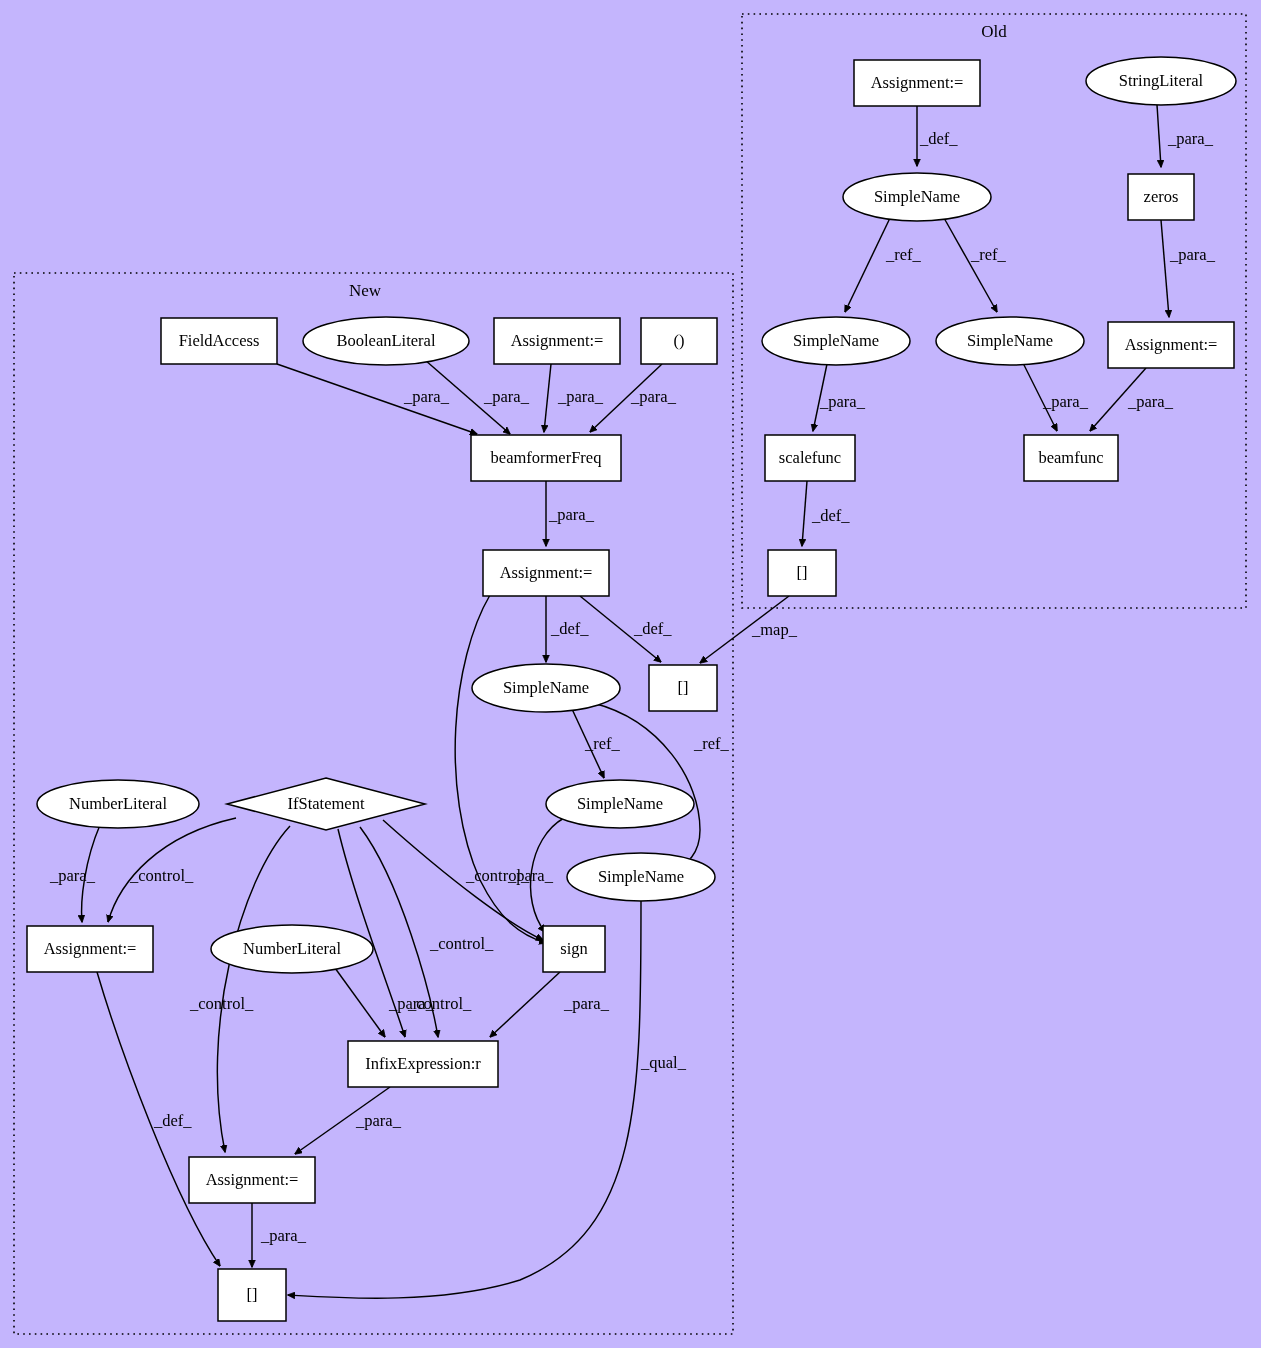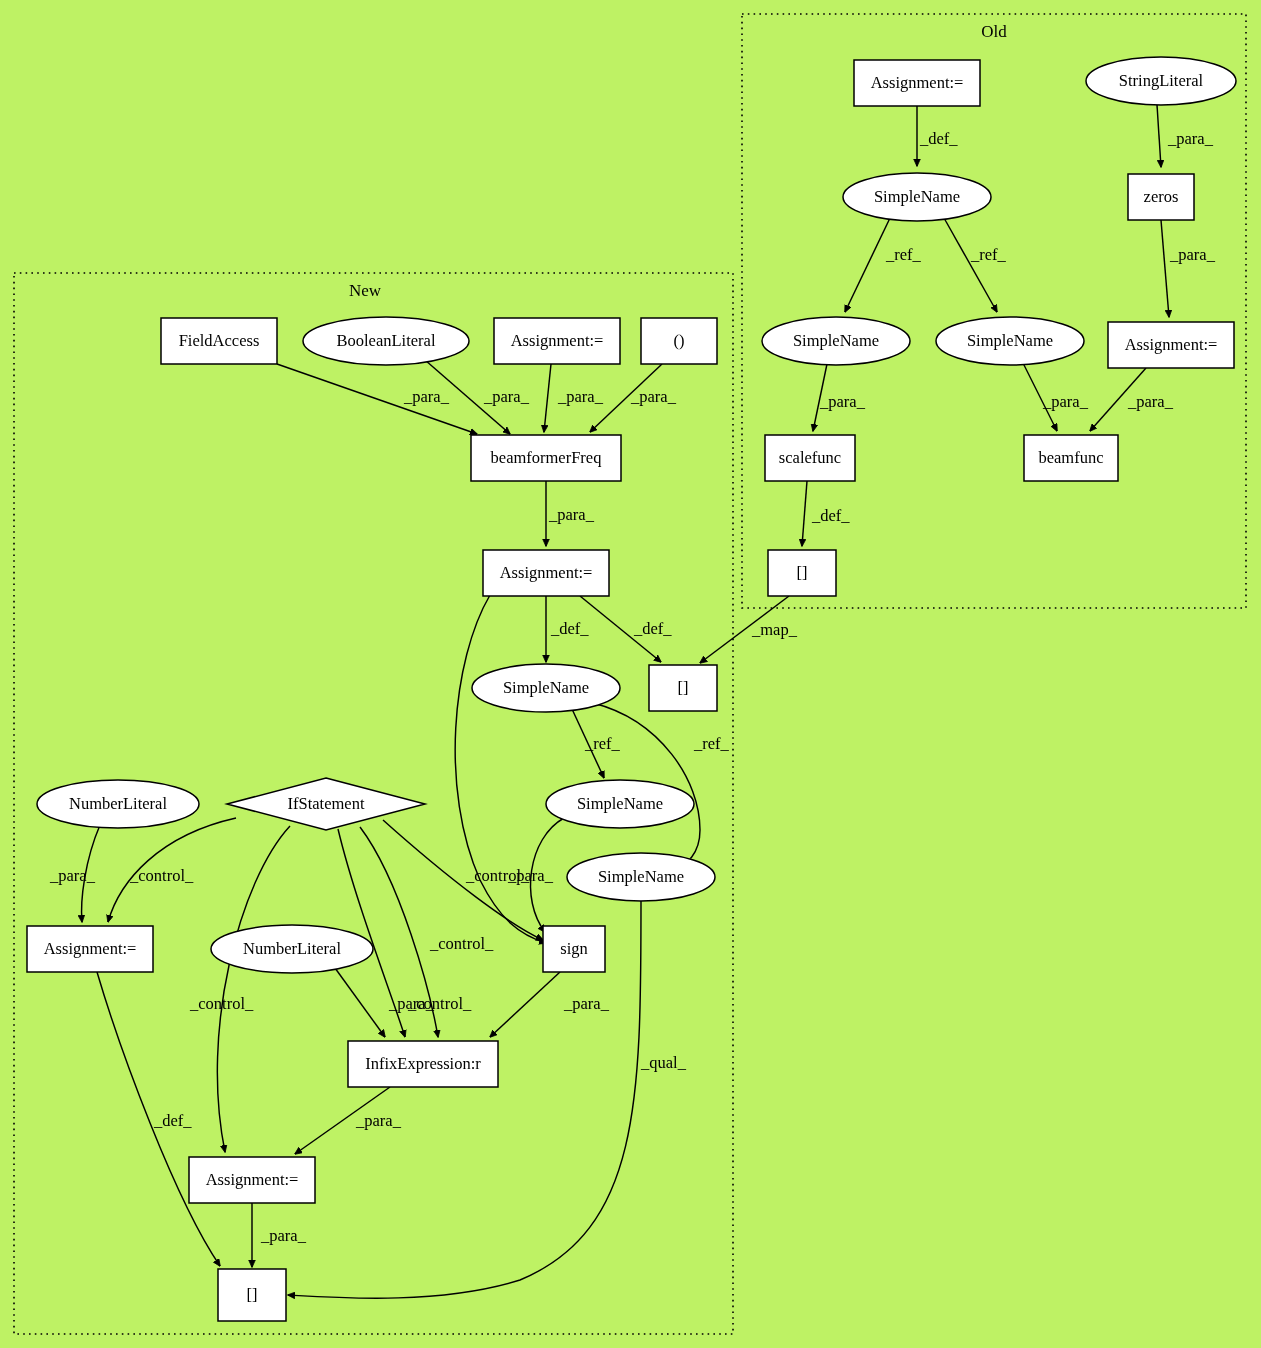--- a/index.html
+++ b/index.html
@@ -4,21 +4,21 @@
 <style>
   html, body {
     margin: 0;
     padding: 0;
     background: #ffffff;
   }
   #canvas-wrap {
     position: relative;
     width: 1261px;
     height: 1348px;
-    background: #bef264;
+    background: #c4b5fd;
     font-family: "Liberation Serif", "DejaVu Serif", serif;
   }
   svg#graph {
     display: block;
     width: 1261px;
     height: 1348px;
   }
   .cluster-rect {
     fill: none;
     stroke: #000000;

